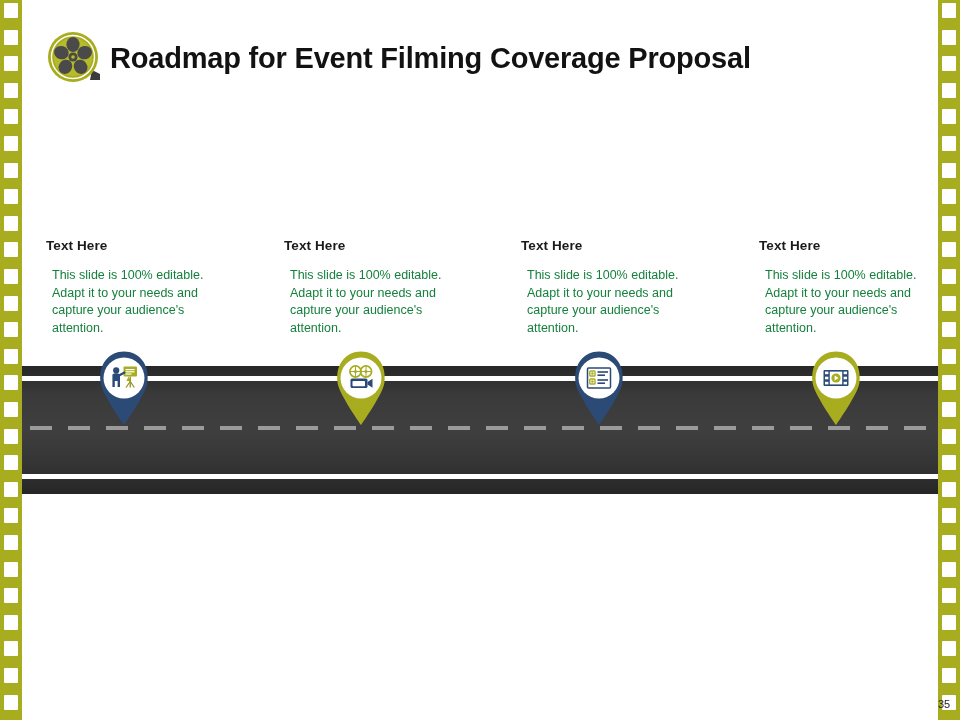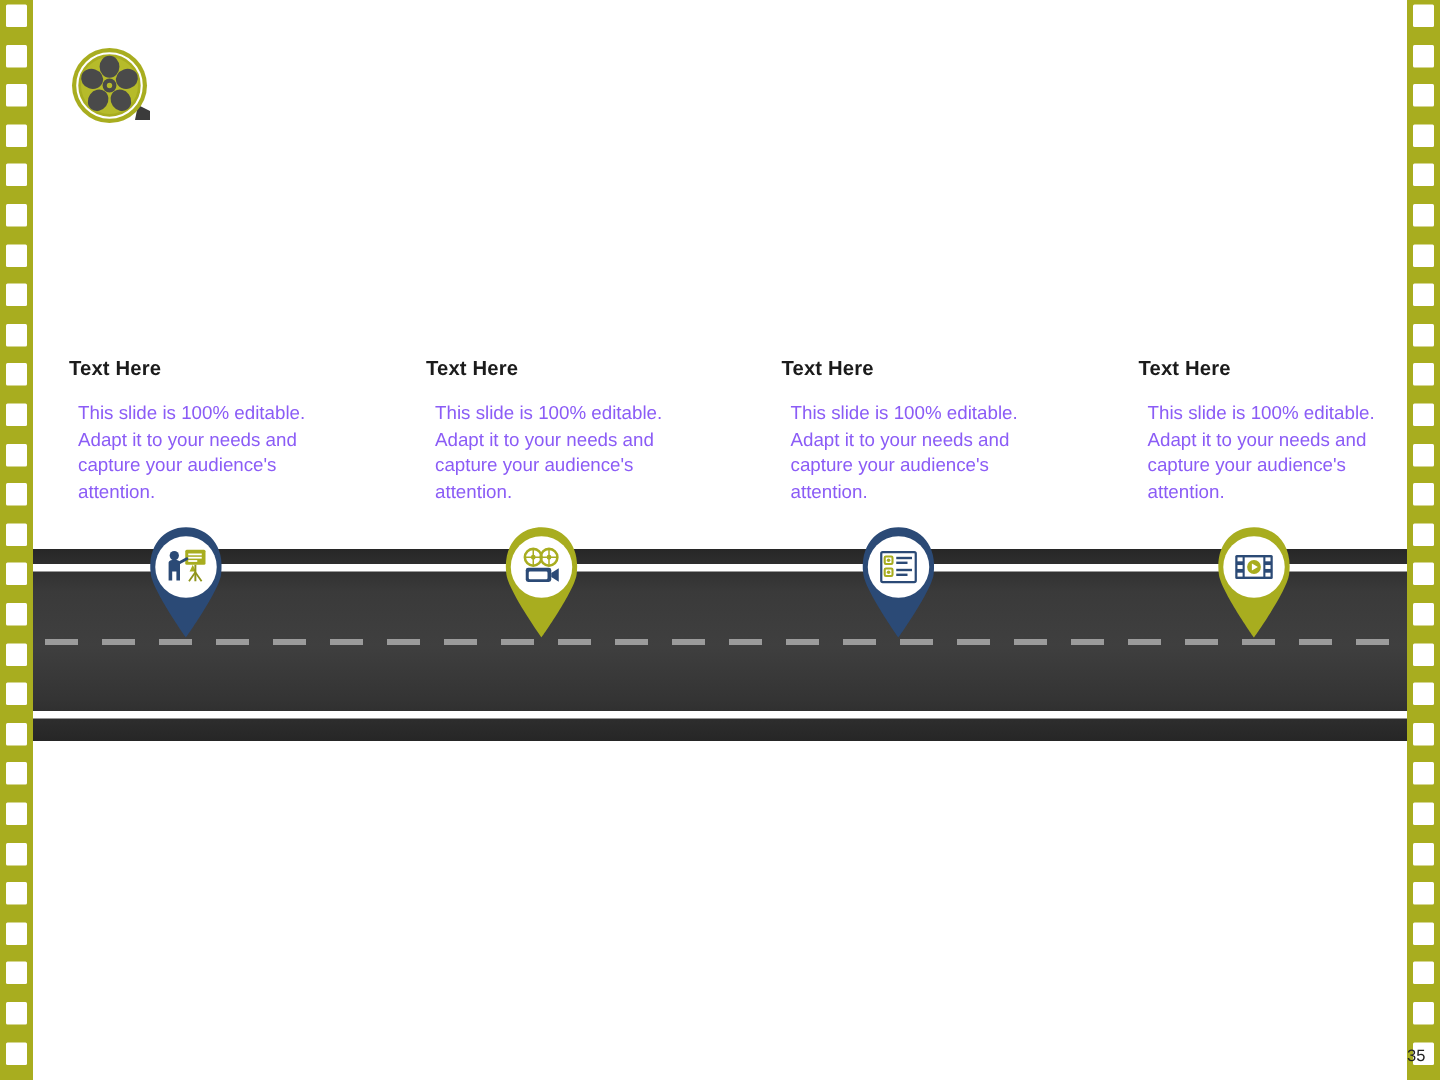--- a/index.html
+++ b/index.html
@@ -93,21 +93,21 @@
 
   .step-title {
     font-size: 13.5px;
     font-weight: bold;
     color: #1b1b1b;
     letter-spacing: 0.1px;
     margin-bottom: 14px;
   }
   .step-desc {
     font-size: 12.5px;
-    color: #8b5cf6;
+    color: #15803d;
     line-height: 17.5px;
     padding: 0 6px;
   }
 
   
   .road {
     position: absolute;
     left: 22px;
     top: 366px;
     width: 916px;
@@ -188,20 +188,21 @@
         <circle cx="27" cy="27" r="19" fill="#b6bb2a"></circle>
         <ellipse cx="27" cy="14.5" rx="6.6" ry="7.4" fill="#4a4a4a"></ellipse>
         <ellipse cx="38.6" cy="22.6" rx="6.6" ry="7.4" fill="#4a4a4a" transform="rotate(72 38.6 22.6)"></ellipse>
         <ellipse cx="34.6" cy="36.8" rx="6.6" ry="7.4" fill="#4a4a4a" transform="rotate(144 34.6 36.8)"></ellipse>
         <ellipse cx="19.4" cy="36.8" rx="6.6" ry="7.4" fill="#4a4a4a" transform="rotate(216 19.4 36.8)"></ellipse>
         <ellipse cx="15.4" cy="22.6" rx="6.6" ry="7.4" fill="#4a4a4a" transform="rotate(288 15.4 22.6)"></ellipse>
         <circle cx="27" cy="27" r="4.6" fill="#4a4a4a"></circle>
         <circle cx="27" cy="27" r="1.8" fill="#b6bb2a"></circle>
       </svg>
     </span>
+    <div class="page-title">Roadmap for Event Filming Coverage Proposal</div>
   </div>
 
   <div class="steps">
 
     <div class="step-col c0">
       <div class="step-title">Text Here</div>
       <div class="step-desc">This slide is 100% editable. Adapt it to your needs and capture your audience's attention.</div>
     </div>
 
     <div class="step-col c1">

